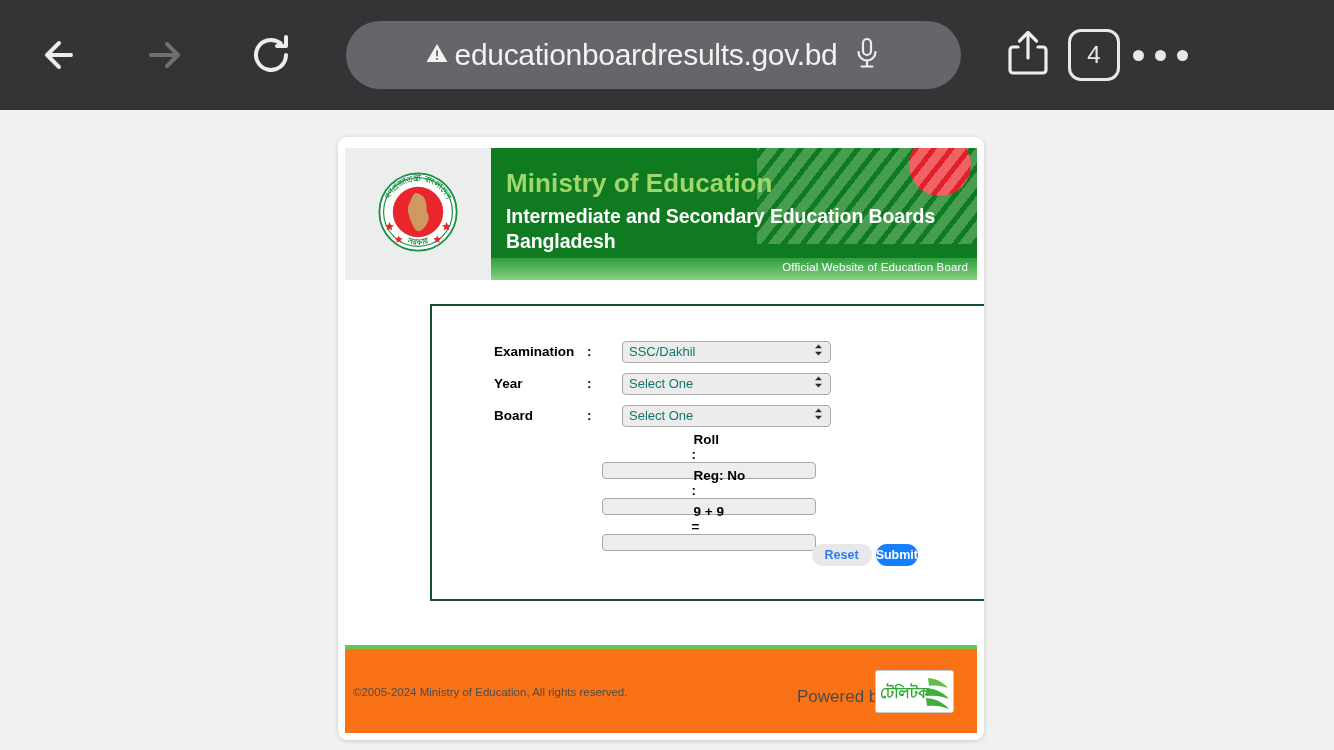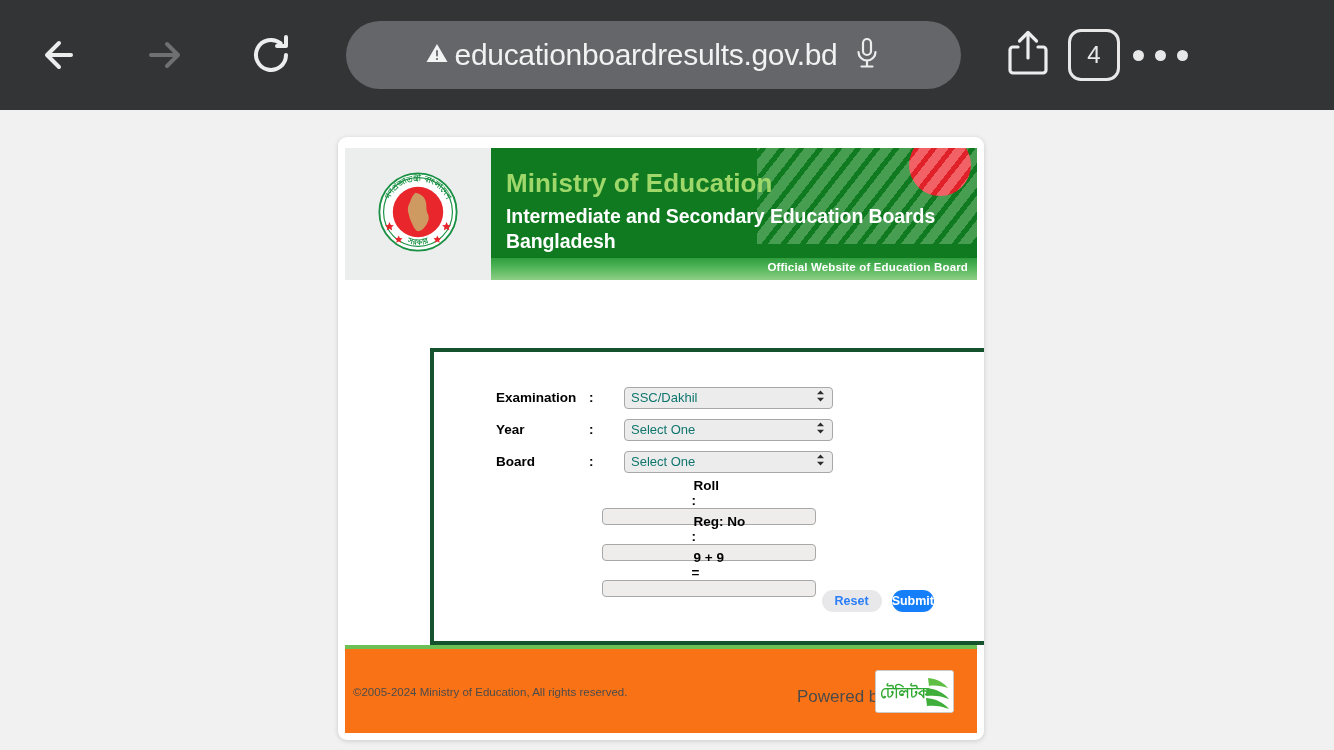--- a/index.html
+++ b/index.html
@@ -145,31 +145,29 @@
   .banner-strip {
     position: absolute; left: 0; bottom: 0;
     width: 486px; height: 22px;
     background: linear-gradient(to bottom, #2f9d3e 0%, #4cb255 38%, #8fcf86 100%);
     z-index: 2;
   }
   .banner-strip span {
     position: absolute; right: 9px; top: 3px;
     color: #ffffff; font-size: 11.5px;
     letter-spacing: 0.15px;
-    font-weight: bold;
   }
 
   
   .form-box {
     position: absolute;
     left: 92px; top: 167px;
     width: 558px; height: 297px;
-    border: 4px solid #14532d;
+    border: 2px solid #14532d;
     background: #ffffff;
-    margin-top: 44px;
   }
   .form-rows { position: absolute; left: 0; top: 30px; width: 100%; }
   .row {
     display: flex; align-items: center;
     height: 31px; margin-bottom: 0;
   }
   .row-select { margin-bottom: 1px; }
   .row-input  { margin-bottom: 5px; flex-direction: column; }
   .lbl {
     width: 155px; padding-left: 62px;
@@ -200,22 +198,22 @@
   input.ctl {
     width: 214px; height: 25px;
     background: #efecec;
     border: 1px solid #a8a8a8;
     border-radius: 4px;
     font-family: "Liberation Sans", sans-serif;
     font-size: 13px; color: #101010;
     padding: 0 6px;
   }
   .buttons {
-    position: absolute; right: 50px; top: 238px;
-    display: flex; align-items: center; gap: 10px;
+    position: absolute; right: 68px; top: 238px;
+    display: flex; align-items: center; gap: 4px;
   }
   .btn-reset {
     background: #e8e8ea; color: #2b7ef6;
     border: none; border-radius: 13px;
     height: 22px; padding: 0 13px;
     font-family: "Liberation Sans", sans-serif;
     font-size: 12.5px; font-weight: bold;
     cursor: pointer;
   }
   .btn-submit {

